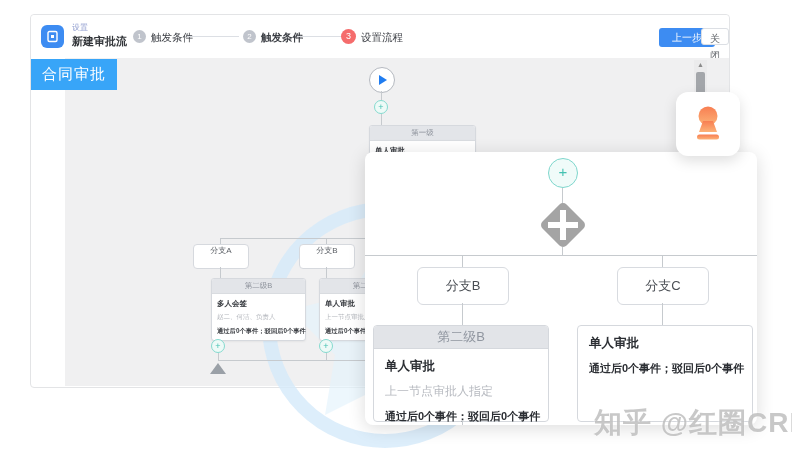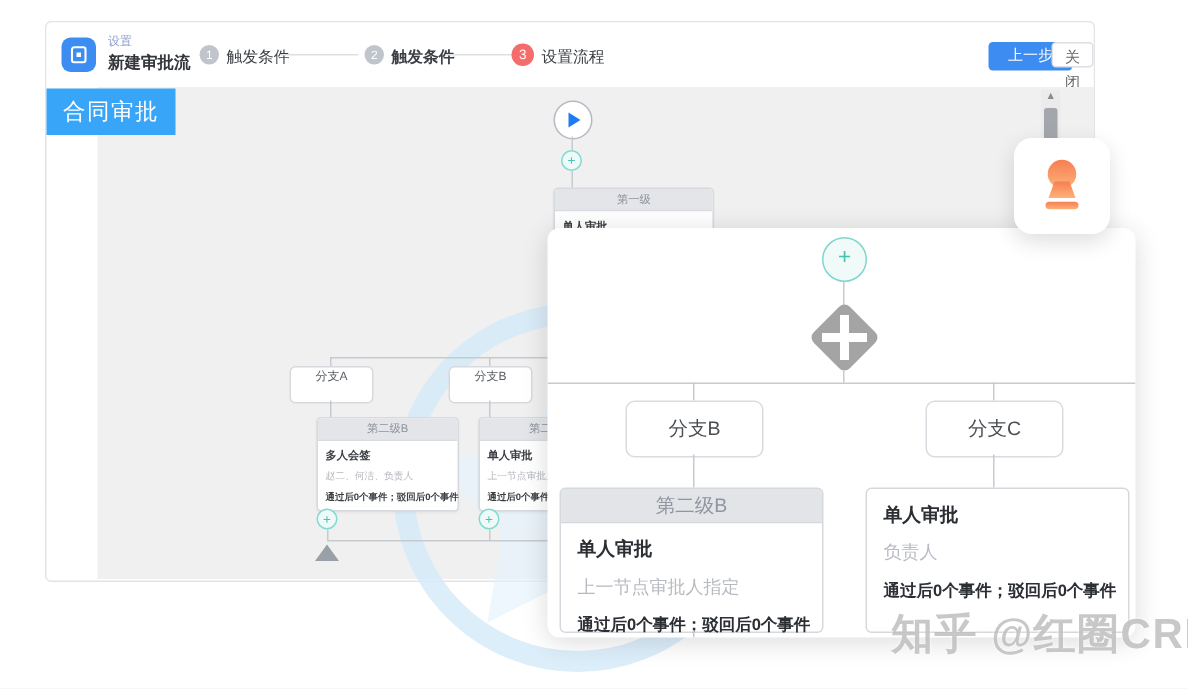--- a/index.html
+++ b/index.html
@@ -201,21 +201,20 @@
 
   <div class="zcard" style="left:8px;top:173px;width:174px;height:95px;">
     <div class="hd">第二级B</div>
     <div class="t1">单人审批</div>
     <div class="t2">上一节点审批人指定</div>
     <div class="t3">通过后0个事件；驳回后0个事件</div>
   </div>
 
   <div class="zcard" style="left:212px;top:173px;width:174px;height:95px;">
     <div class="t1">单人审批</div>
-    <div class="t2">负责人</div>
     <div class="t3">通过后0个事件；驳回后0个事件</div>
   </div>
 
   <div class="zline" style="left:97px;top:268px;width:1px;height:5px;"></div>
 </div>
 
 <div class="abs stamp-card">
   <svg width="36" height="38" viewBox="0 0 36 38">
     <defs>
       <linearGradient id="stampGrad" x1="0" y1="0" x2="0" y2="1">

